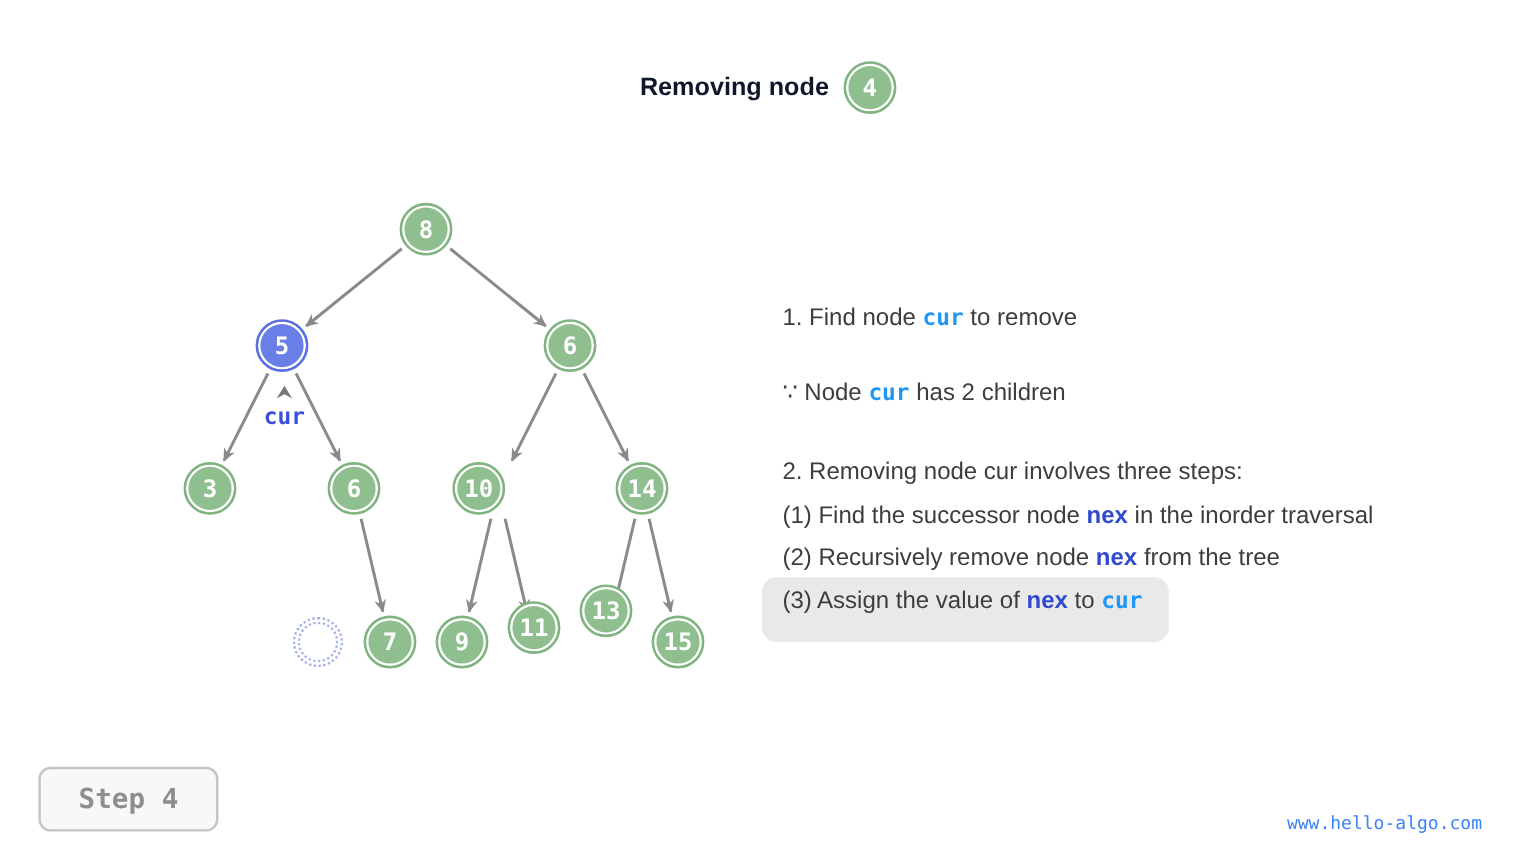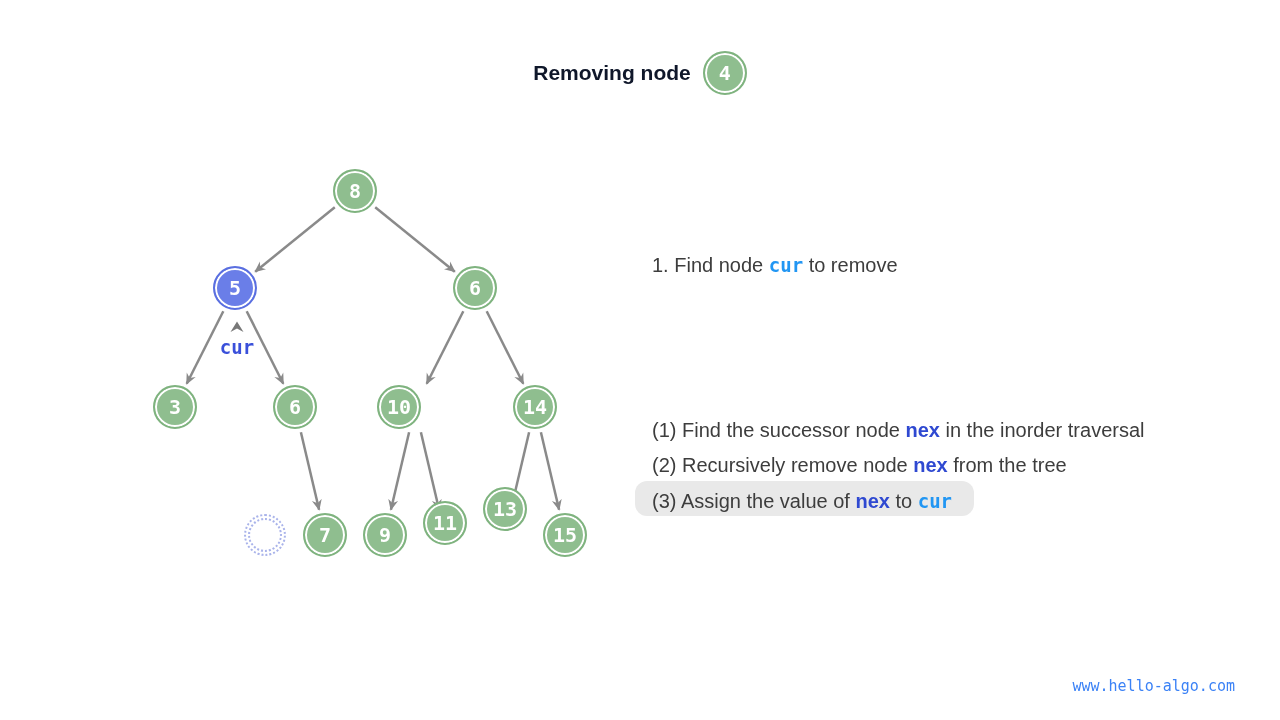--- a/index.html
+++ b/index.html
@@ -31,21 +31,21 @@
   
   .cur-label{position:absolute;left:208px;top:336px;width:58px;text-align:center;
              font-family:"DejaVu Sans Mono",monospace;font-size:19px;font-weight:700;color:#3a50da;}
 
   
   .note{position:absolute;left:652px;font-size:20px;color:#3d3d3d;white-space:nowrap;line-height:24px;}
   .tok{font-weight:700;}
   .tok-cur{color:#2196f3;font-family:"DejaVu Sans Mono",monospace;font-size:19px;}
   .tok-nex{color:#2f49d1;}
   .pill{position:absolute;left:635px;top:481px;background:#e9e9e9;border-radius:12px;
-        padding:8px 22px 3px 17px;}
+        padding:8px 22px 22px 17px;}
   .pill .note-inline{font-size:20px;color:#3d3d3d;white-space:nowrap;line-height:24px;}
 
   
   .step-box{position:absolute;left:32px;top:639px;width:150px;height:54px;box-sizing:border-box;
             background:#f8f8f8;border:2px solid #c4c4c4;border-radius:10px;
             display:flex;align-items:center;justify-content:center;
             font-family:"DejaVu Sans Mono",monospace;font-size:23px;font-weight:600;color:#8e8e8e;}
 
   
   .watermark{position:absolute;right:45px;top:677px;
@@ -122,26 +122,33 @@
       <span>15</span>
     </div>
 
   <div class="ghost"></div>
 
   <div class="cur-label">cur</div>
 
   <div class="note" style="top:253px;">
     <span>1. Find node </span><span class="tok tok-cur">cur</span><span> to remove</span>
   </div>
+  <div class="note" style="top:315px;">
+    <span>∵ Node </span><span class="tok tok-cur">cur</span><span> has 2 children</span>
+  </div>
+  <div class="note" style="top:381px;">2. Removing node cur involves three steps:</div>
   <div class="note" style="top:418px;">
     <span>(1) Find the successor node </span><span class="tok tok-nex">nex</span><span> in the inorder traversal</span>
   </div>
   <div class="note" style="top:453px;">
     <span>(2) Recursively remove node </span><span class="tok tok-nex">nex</span><span> from the tree</span>
   </div>
   <div class="pill">
     <span class="note-inline"><span>(3) Assign the value of </span><span class="tok tok-nex">nex</span><span> to </span><span class="tok tok-cur">cur</span></span>
   </div>
 
+  <div class="step-box">
+    <span>Step 4</span>
+  </div>
 
   <div class="watermark">www.hello-algo.com</div>
 
 </div>
 
 </body></html>

